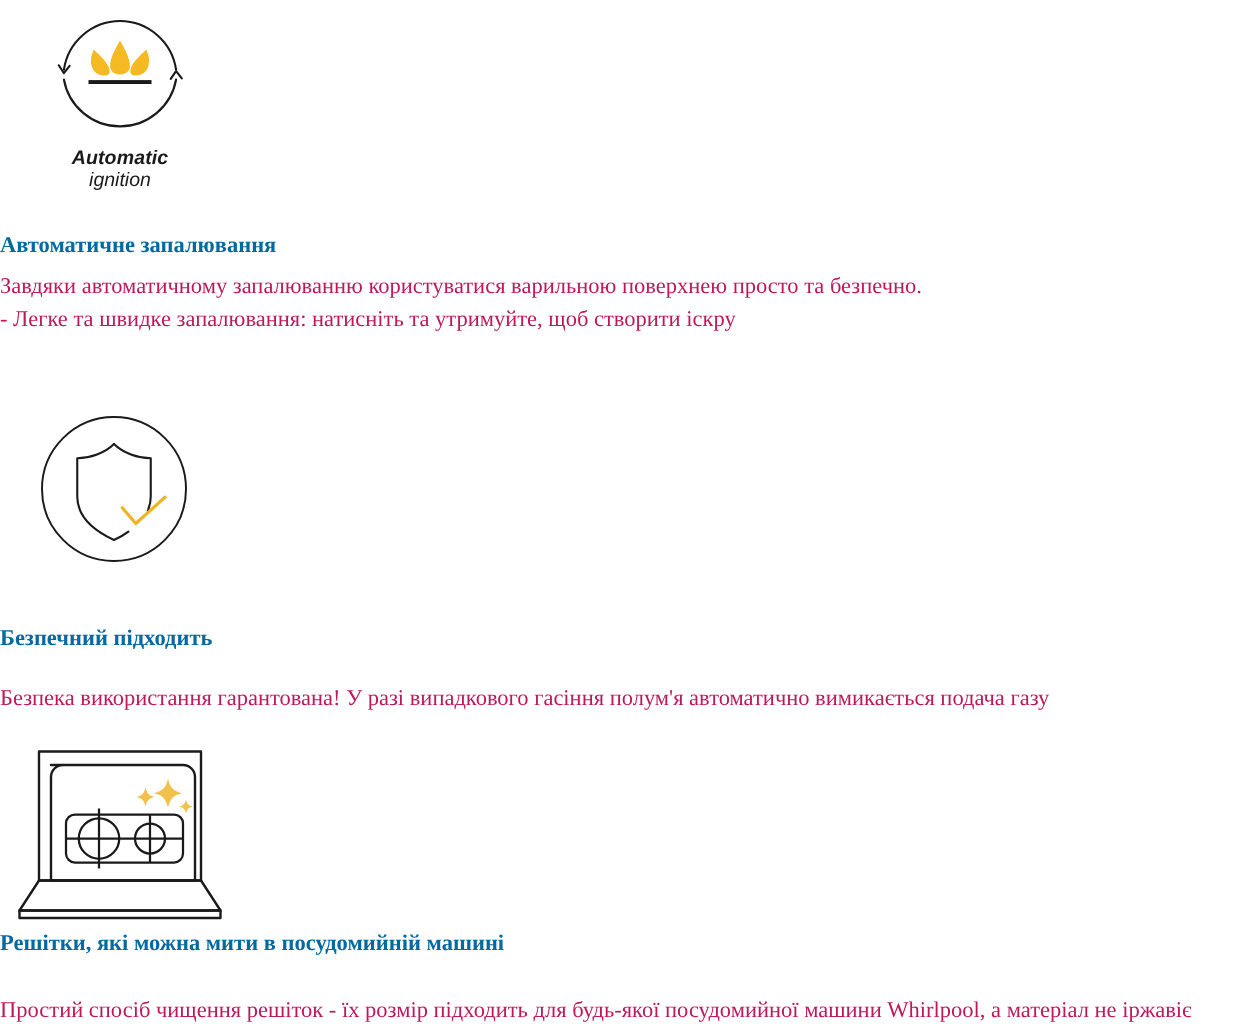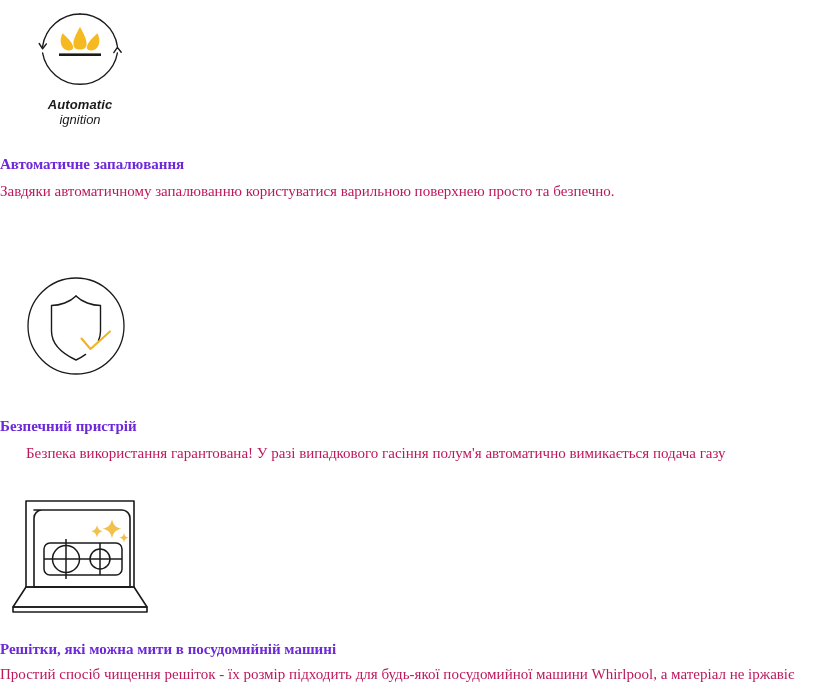--- a/index.html
+++ b/index.html
@@ -50,21 +50,21 @@
   }
   .icon-caption .cap-line2 {
     display: block;
     font-style: italic;
     font-size: 13px;
   }
 
   .feature-title {
     font-size: 15px;
     line-height: 1.25;
-    color: #6d28d9;
+    color: #0369a1;
     white-space: nowrap;
   }
 
   .feature-body {
     font-size: 15px;
     line-height: 1.45;
     color: #be185d;
   }
   .feature-body .line {
     display: block;
@@ -75,26 +75,26 @@
   #block-ignition { top: 0; }
   #ignition-icon { position: absolute; left: 22px; top: 8px; width: 116px; height: 90px; }
   #ignition-caption { position: absolute; left: 20px; top: 98px; width: 120px; }
   #ignition-title { position: absolute; left: 0px; top: 143px; }
   #ignition-text  { position: absolute; left: 0px; top: 181px; }
 
   
   #block-safety { top: 0; }
   #safety-icon  { position: absolute; left: 26px; top: 276px; width: 100px; height: 100px; }
   #safety-title { position: absolute; left: 0px; top: 405px; }
-  #safety-text  { position: absolute; left: 0px; top: 443px; padding-left: 26px; }
+  #safety-text  { position: absolute; left: 0px; top: 456px; }
 
   
   #block-grids { top: 0; }
   #grids-icon  { position: absolute; left: 8px; top: 497px; width: 150px; height: 118px; }
-  #grids-title { position: absolute; left: 0px; top: 628px; }
+  #grids-title { position: absolute; left: 0px; top: 608px; }
   #grids-text  { position: absolute; left: 0px; top: 664px; text-align: center; }
 
   svg { display: block; overflow: visible; }
 </style>
 </head>
 <body>
 
 <div class="page">
 
   <section class="feature" id="block-ignition">
@@ -146,20 +146,21 @@
 
     <div class="icon-caption" id="ignition-caption">
       <span class="cap-line1">Automatic</span>
       <span class="cap-line2">ignition</span>
     </div>
 
     <h2 class="feature-title" id="ignition-title">Автоматичне запалювання</h2>
 
     <div class="feature-body" id="ignition-text">
       <span class="line">Завдяки автоматичному запалюванню користуватися варильною поверхнею просто та безпечно.</span>
+      <span class="line">- Легке та швидке запалювання: натисніть та утримуйте, щоб створити іскру</span>
     </div>
   </section>
 
   <section class="feature" id="block-safety">
 
     <div class="icon-wrap" id="safety-icon">
       <svg width="100" height="100" viewBox="0 0 100 100" xmlns="http://www.w3.org/2000/svg" aria-hidden="true">
 
         <circle cx="50" cy="50" r="48" fill="none" stroke="#1a1a1a" stroke-width="1.3"></circle>
 
@@ -170,21 +171,21 @@
                  C 53.5 82.4 56.8 80.5 59.6 78.4" fill="none" stroke="#1a1a1a" stroke-width="1.4" stroke-linecap="round" stroke-linejoin="round"></path>
         <path d="M 50 20
                  C 56 26 66 29.5 74.5 29.5
                  L 74.5 55
                  C 74.5 58.4 73.8 61.6 72.5 64.6" fill="none" stroke="#1a1a1a" stroke-width="1.4" stroke-linecap="round" stroke-linejoin="round"></path>
 
         <path d="M 55.5 62.5 L 64.5 73 L 84 55.5" fill="none" stroke="#F0B323" stroke-width="2.1" stroke-linecap="round" stroke-linejoin="round"></path>
       </svg>
     </div>
 
-    <h2 class="feature-title" id="safety-title">Безпечний пристрій</h2>
+    <h2 class="feature-title" id="safety-title">Безпечний підходить</h2>
 
     <div class="feature-body" id="safety-text">
       <span class="line">Безпека використання гарантована! У разі випадкового гасіння полум'я автоматично вимикається подача газу</span>
     </div>
   </section>
 
   <section class="feature" id="block-grids">
 
     <div class="icon-wrap" id="grids-icon">
       <svg width="150" height="118" viewBox="0 0 150 118" xmlns="http://www.w3.org/2000/svg" aria-hidden="true">

